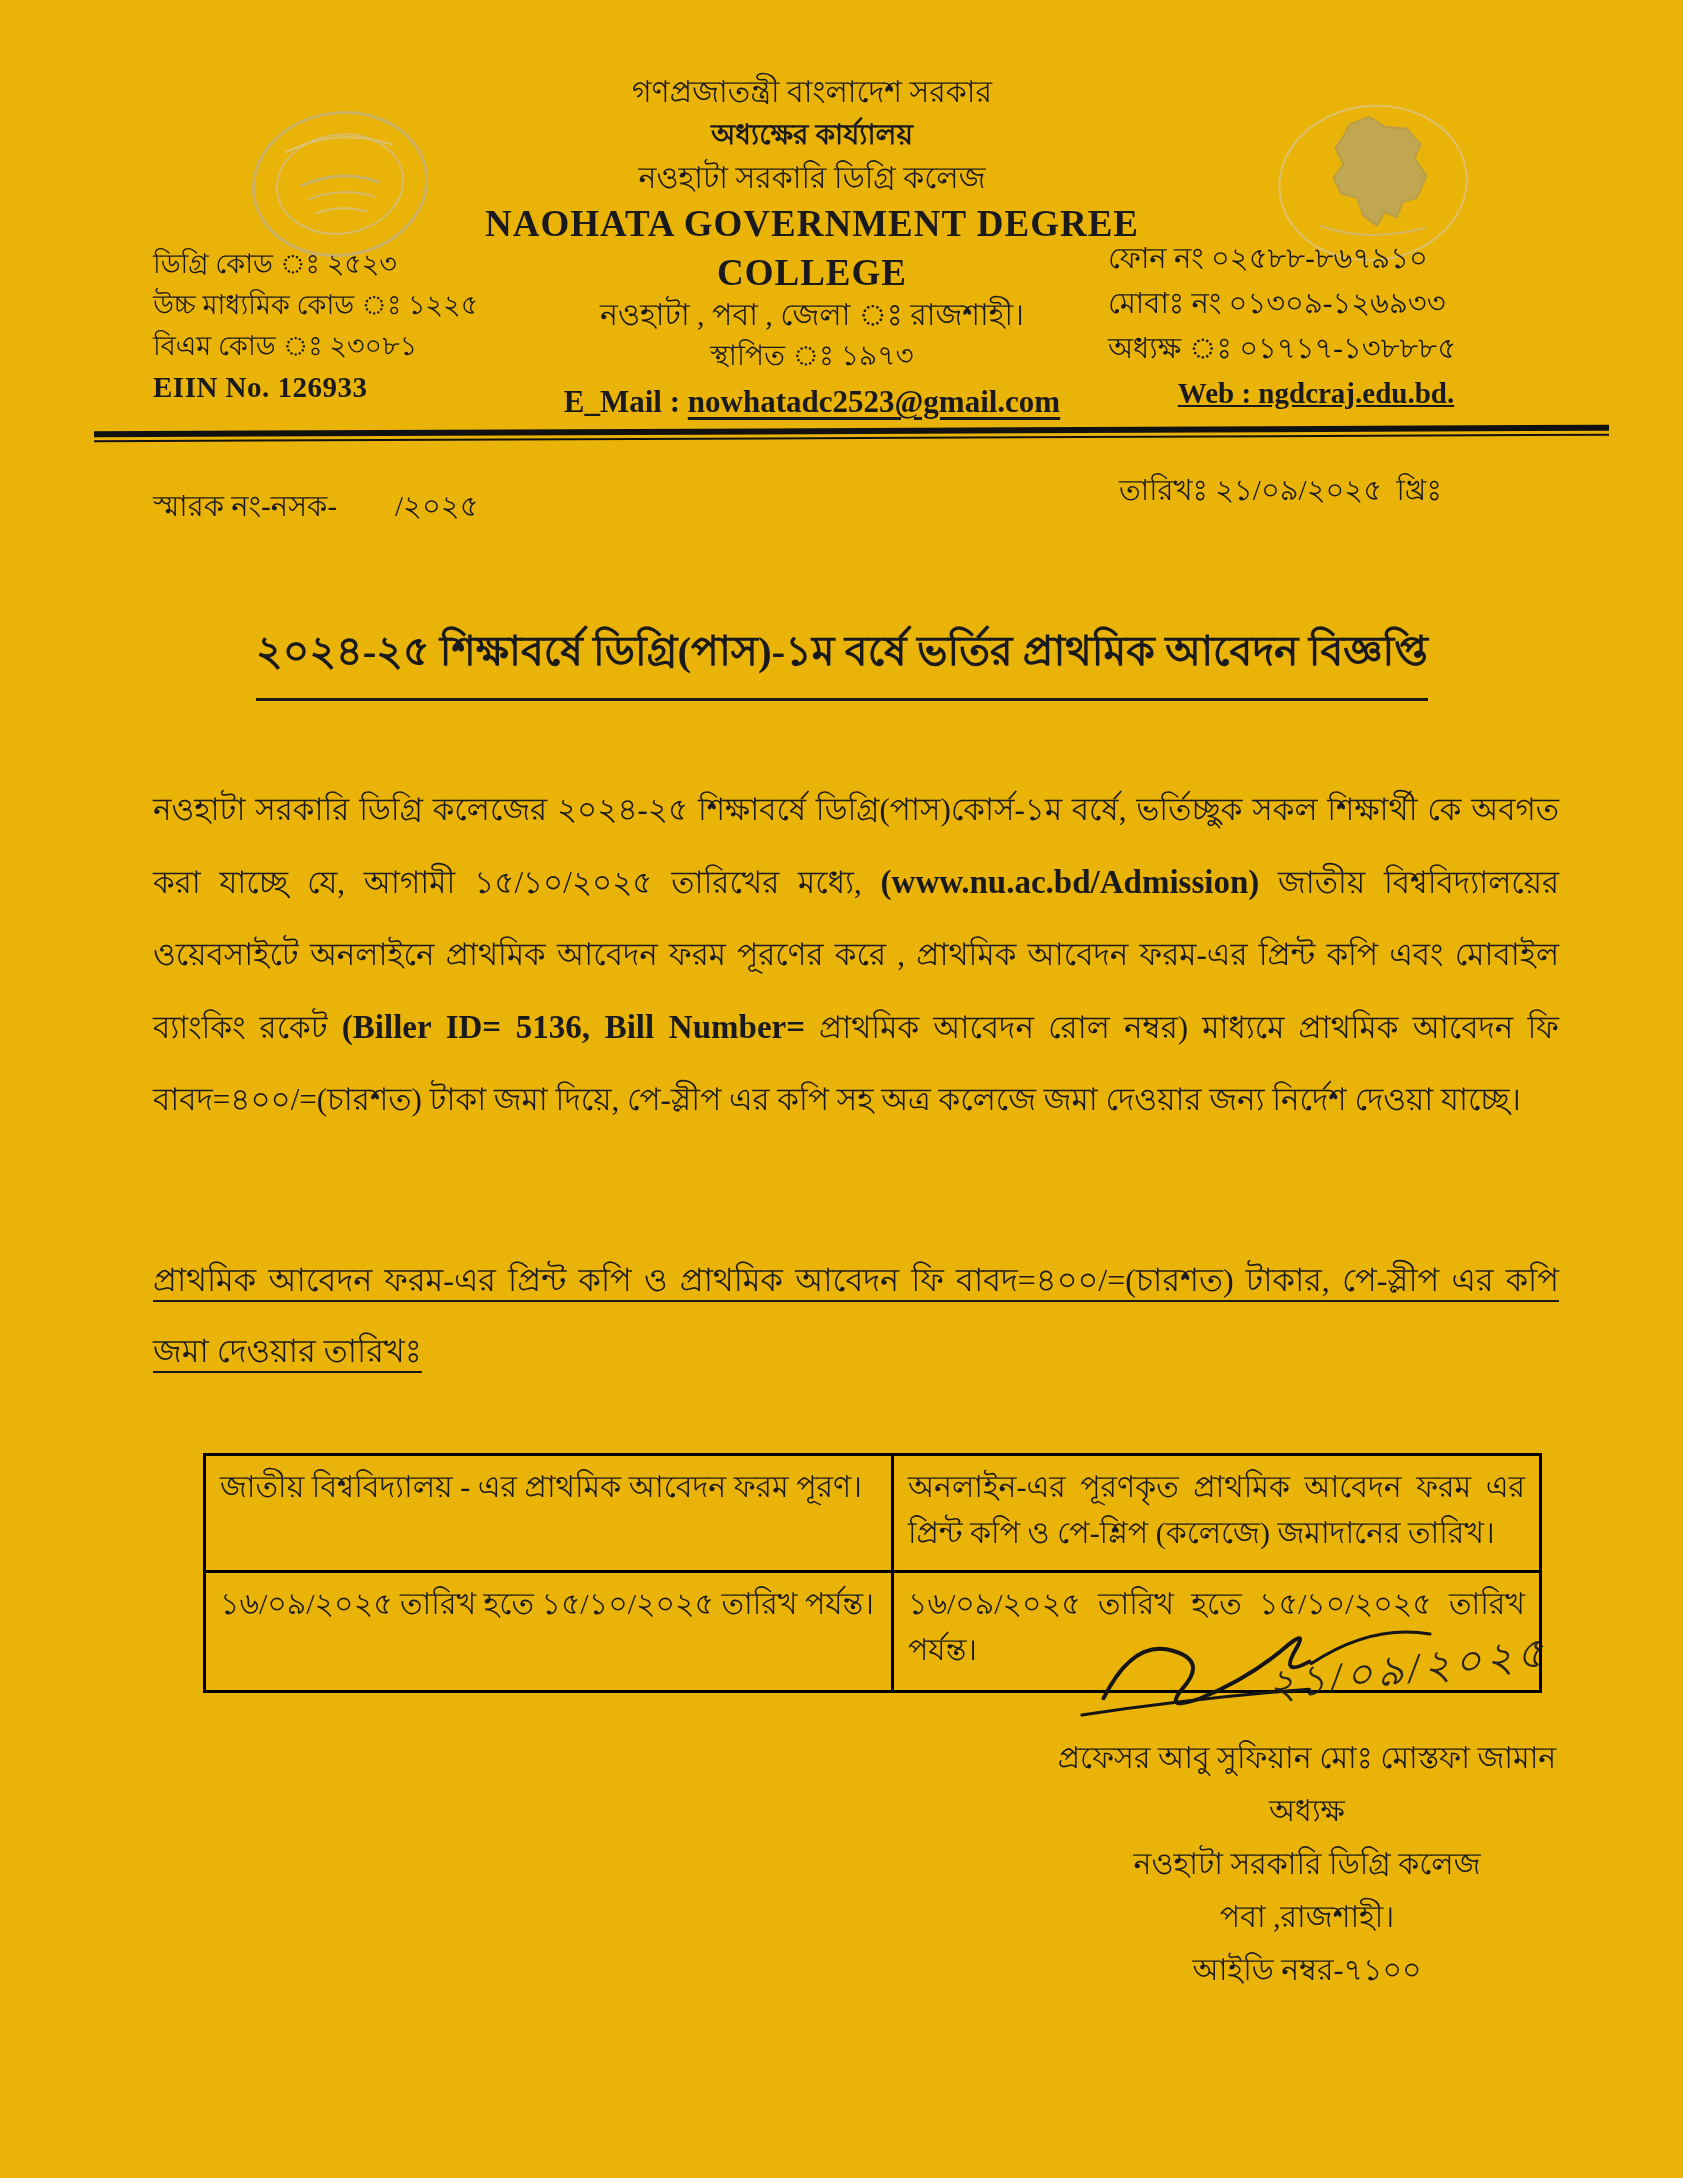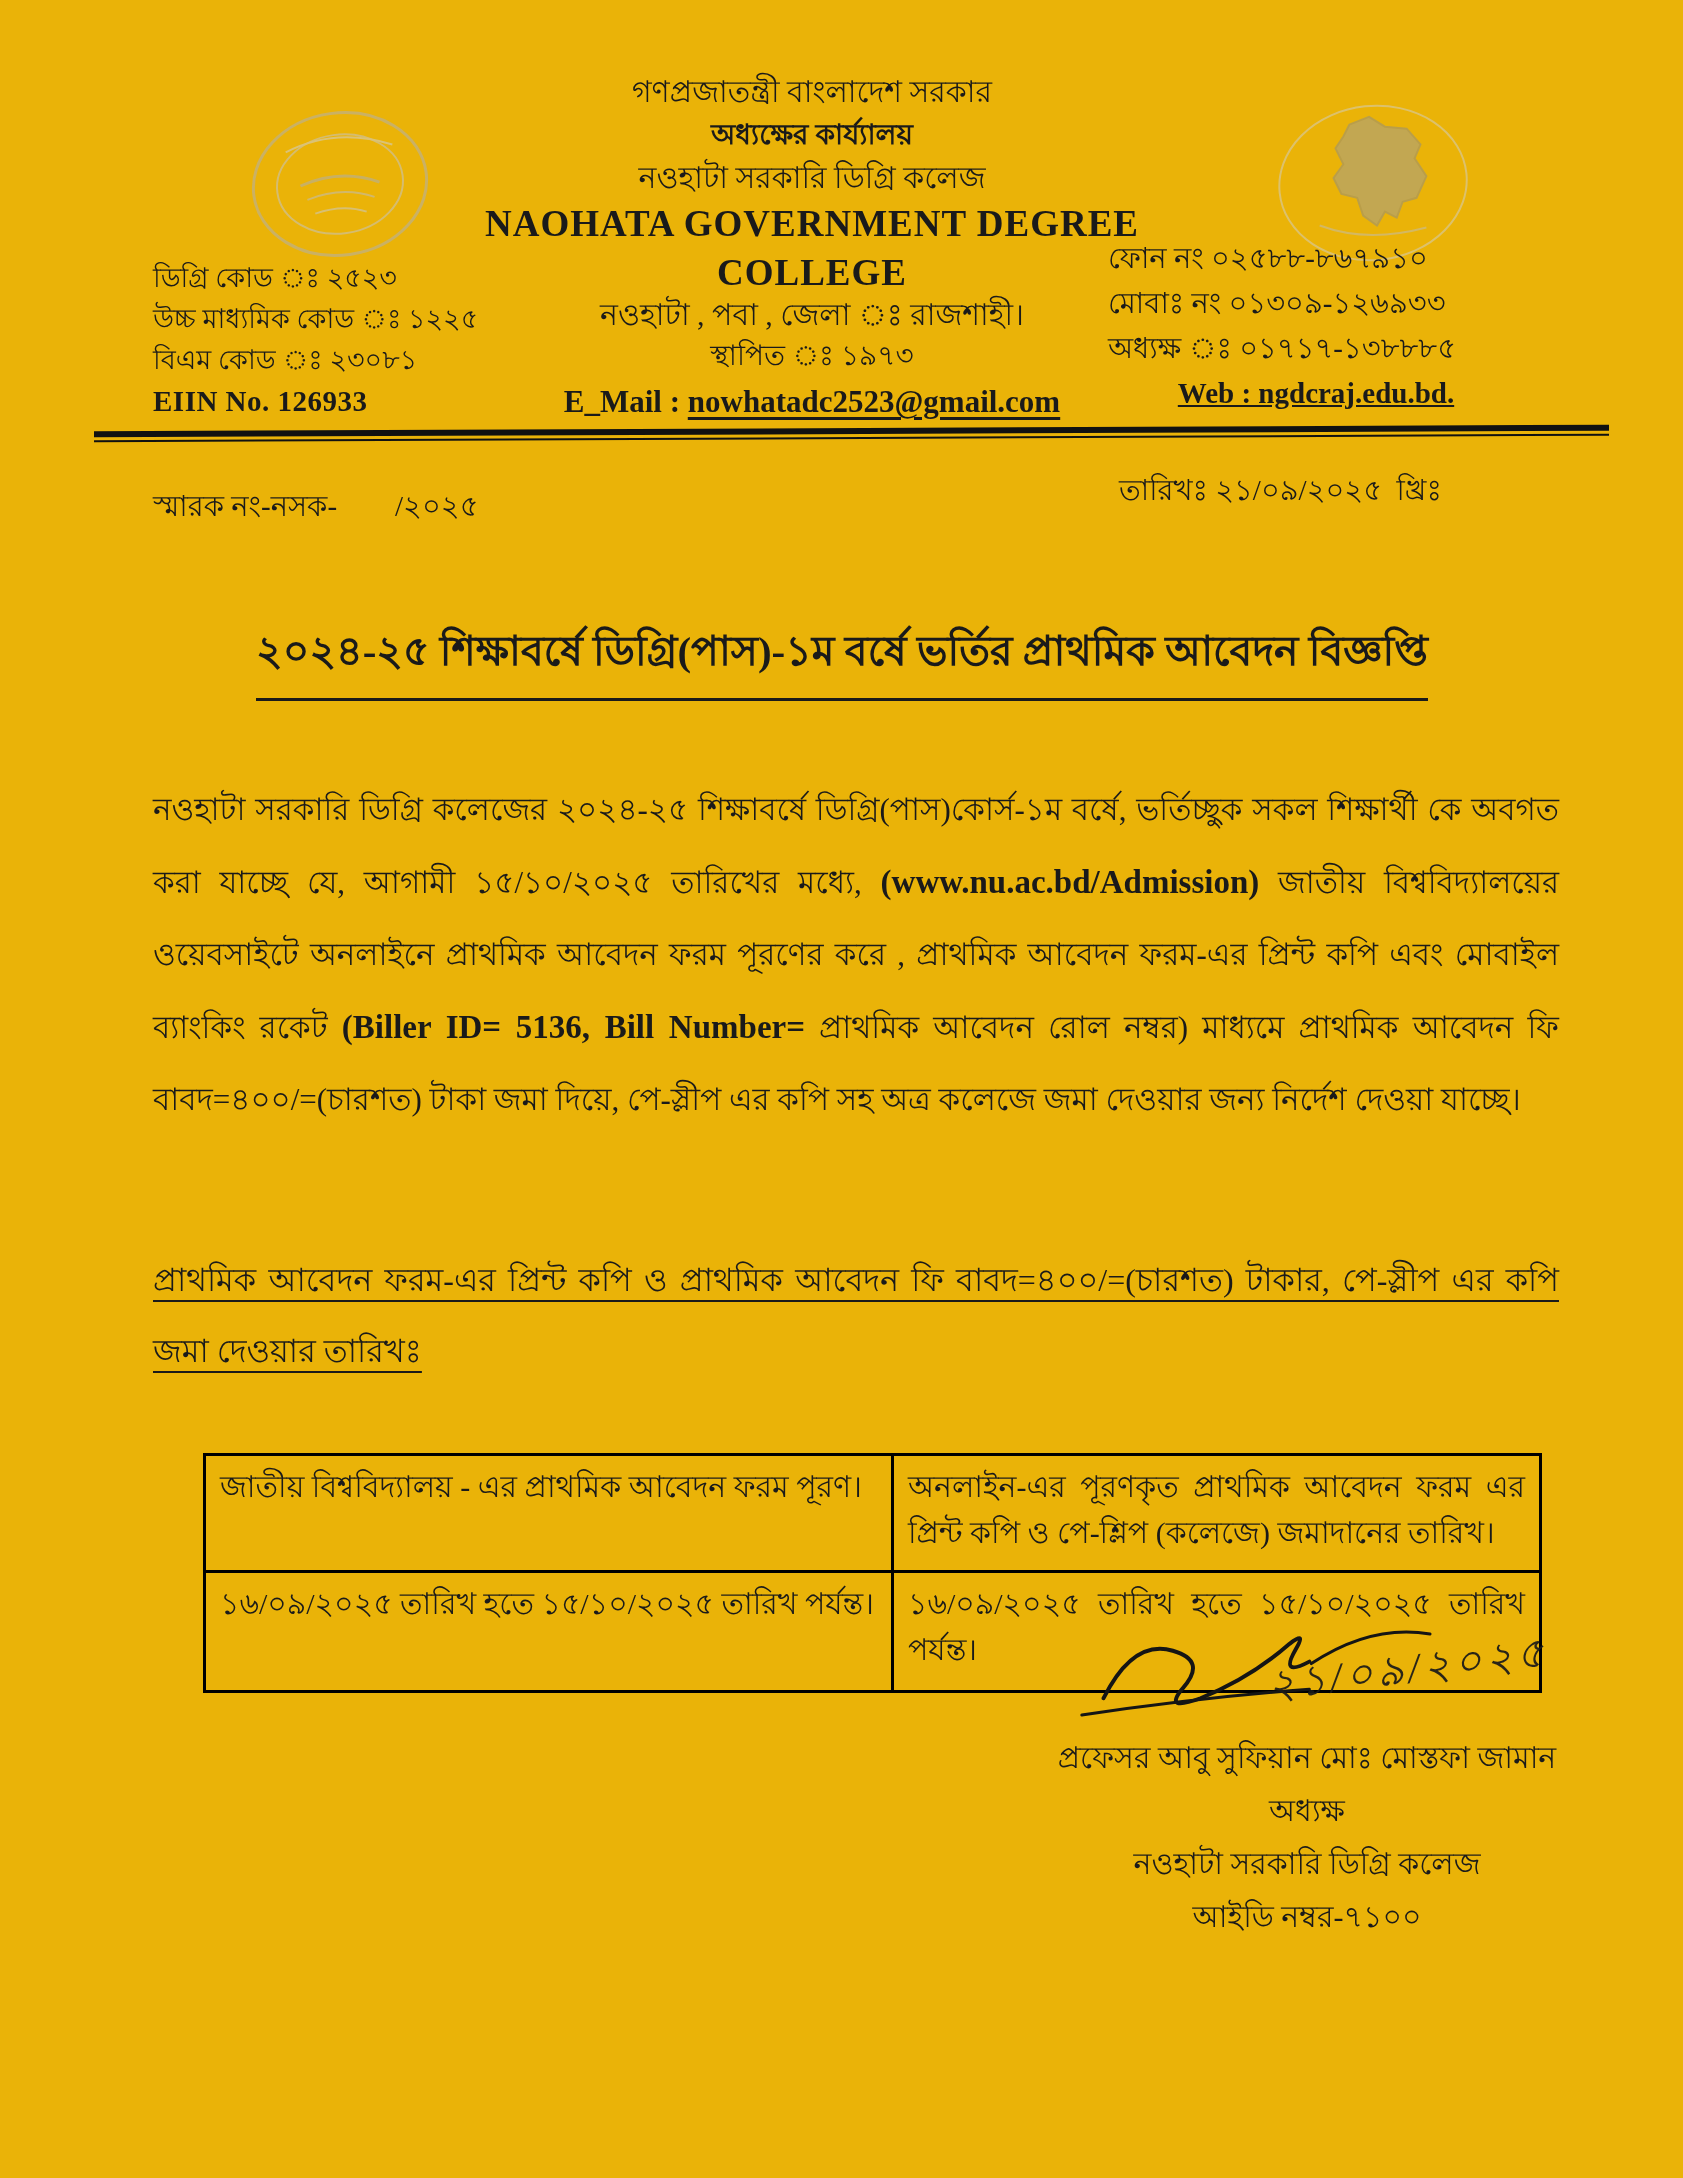--- a/index.html
+++ b/index.html
@@ -14,21 +14,21 @@
   .head-mid{left:426px;top:77px;width:772px;text-align:center;line-height:1.0;}
   .head-mid .l1{font-size:30px;margin-bottom:14px;}
   .head-mid .l2{font-size:28px;margin-bottom:14px;font-weight:bold;}
   .head-mid .l3{font-size:30px;margin-bottom:10px;}
   .head-en{font-size:37px;font-weight:bold;letter-spacing:1px;line-height:1.15;margin-bottom:6px;}
   .head-mid .l4{font-size:30px;margin-bottom:12px;}
   .head-mid .l5{font-size:28px;}
   .email-line{left:426px;top:384px;width:772px;text-align:center;font-size:31px;font-weight:bold;}
   .email-line u{text-underline-offset:5px;}
   
-  .codes{left:153px;top:258px;width:327px;font-size:27px;line-height:41px;white-space:nowrap;}
+  .codes{left:153px;top:244px;width:327px;font-size:27px;line-height:41px;white-space:nowrap;}
   .eiin{font-weight:bold;font-size:29px;letter-spacing:0.5px;}
   
   .contacts{left:1108px;top:236px;width:416px;font-size:29px;line-height:45px;white-space:nowrap;}
   .weburl{font-weight:bold;text-align:center;}
   
   .seal{left:246px;top:107px;opacity:.55;}
   .mapmark{left:1272px;top:99px;opacity:.5;}
   
   .rule-wrap{left:94px;top:428px;width:1515px;transform:rotate(-.25deg);}
   .rule-thick{height:6px;background:#111;}
@@ -138,17 +138,18 @@
     <path d="M40 95 q30 -60 70 -48 q35 10 10 38 q-20 24 18 10 q50 -20 90 -55 q18 -14 6 6 q-16 28 14 12" fill="none" stroke="#151515" stroke-width="4" stroke-linecap="round"></path>
     <path d="M18 112 q120 -18 230 -26" fill="none" stroke="#151515" stroke-width="3" stroke-linecap="round"></path>
     <path d="M250 60 q60 -40 120 -30" fill="none" stroke="#151515" stroke-width="3" stroke-linecap="round"></path>
   </svg>
   <div class="abs sig-date bn">২১/০৯/২০২৫</div>
 
   <div class="abs sig-block">
     <div class="bn">প্রফেসর আবু সুফিয়ান মোঃ মোস্তফা জামান</div>
     <div class="bn">অধ্যক্ষ</div>
     <div class="bn">নওহাটা সরকারি ডিগ্রি কলেজ</div>
+    <div class="bn">পবা ,রাজশাহী।</div>
     <div class="bn">আইডি নম্বর-৭১০০</div>
   </div>
 
 </div>
 
 
 </body></html>

